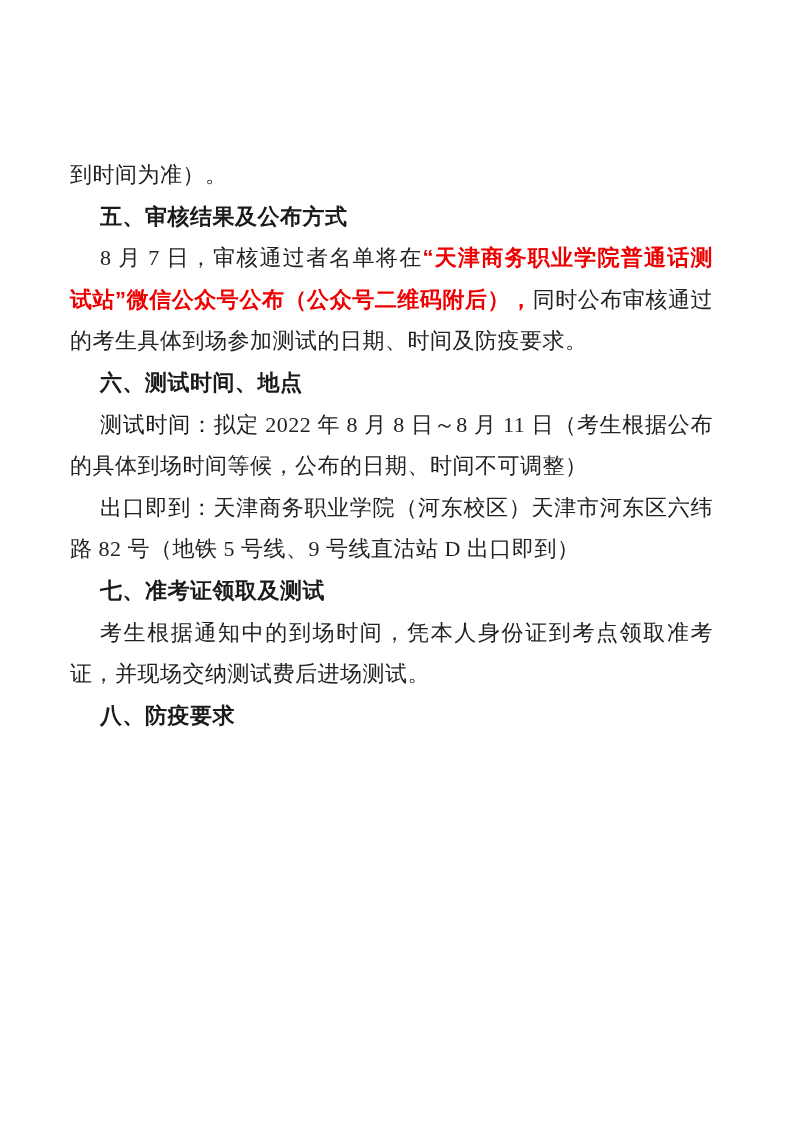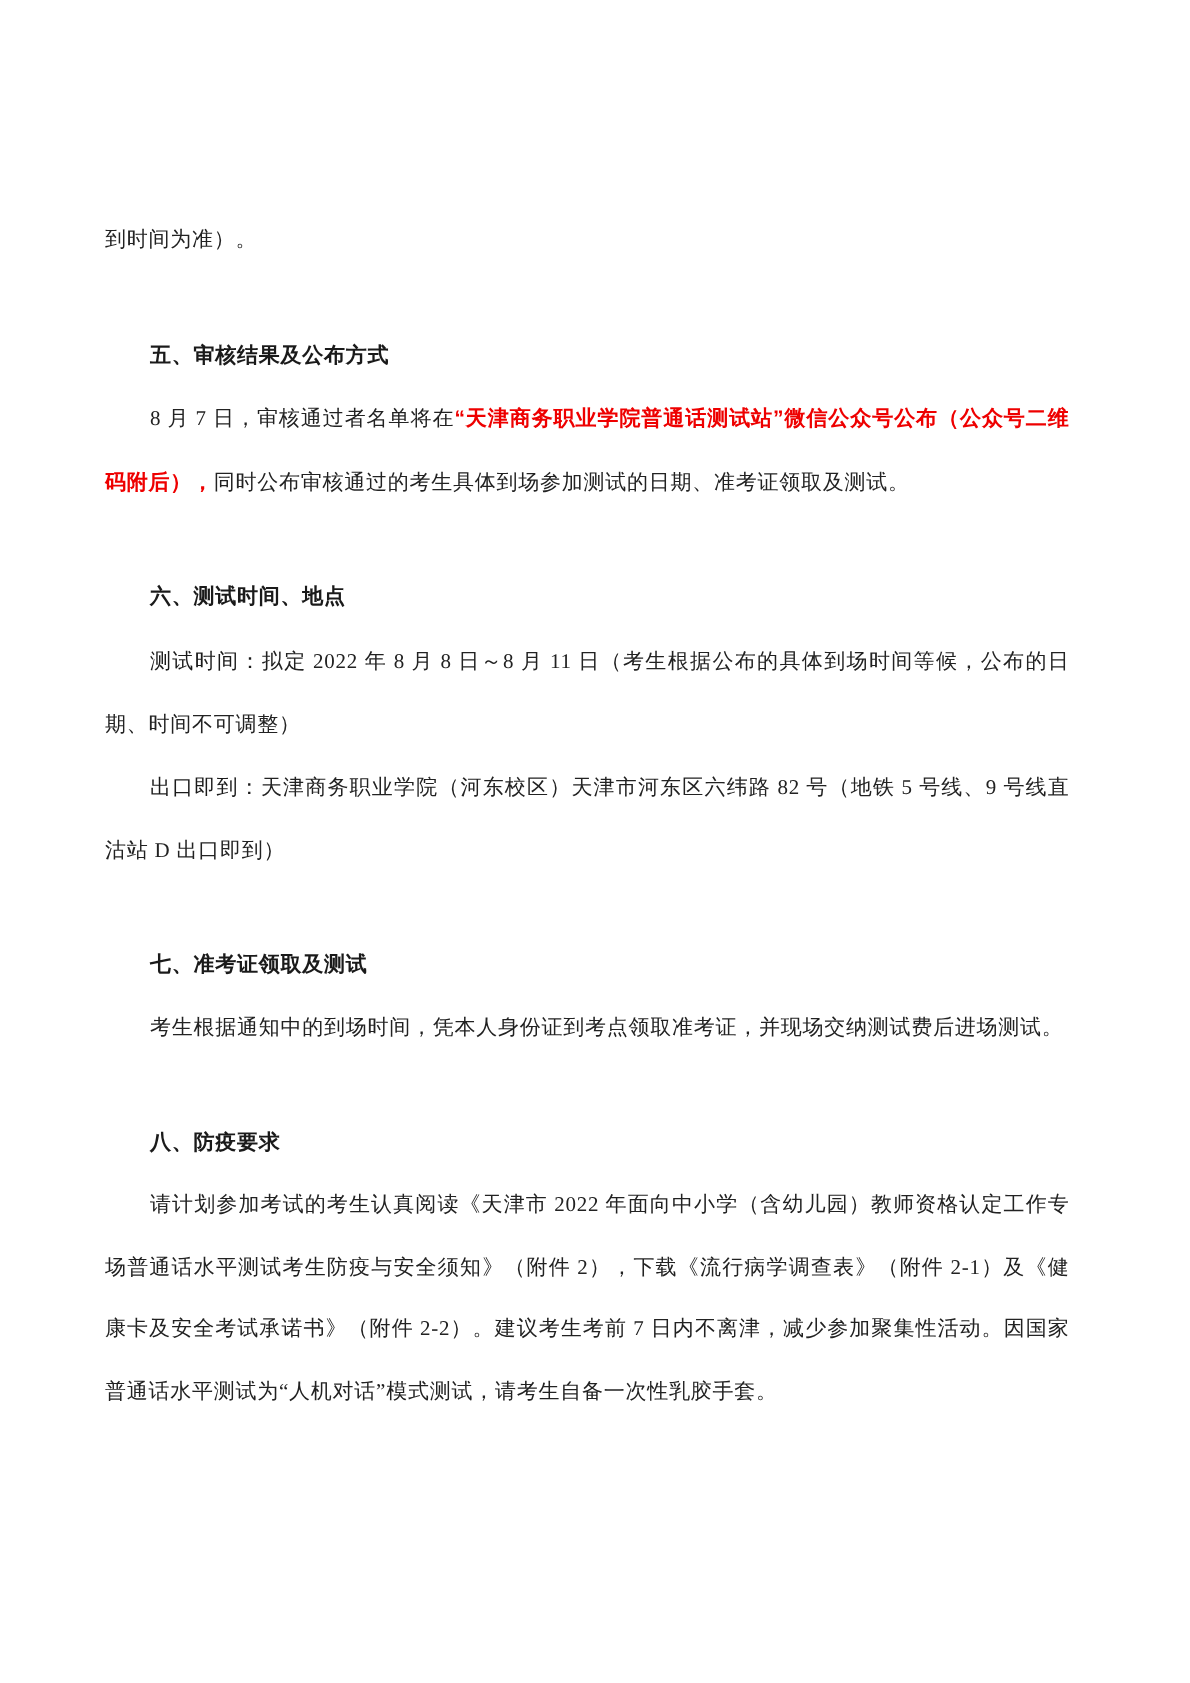--- a/index.html
+++ b/index.html
@@ -10,40 +10,39 @@
   .page {
     position: relative;
     width: 793px;
     height: 1122px;
     background: #ffffff;
     overflow: hidden;
   }
   .doc-body {
     position: absolute;
     left: 70px;
-    top: 140px;
+    top: 154px;
     width: 643px;
     font-family: "Liberation Serif", "DejaVu Serif", serif;
-    font-size: 14px;
+    font-size: 22px;
     line-height: 41.6px;
     color: #222222;
     text-align: justify;
     text-justify: inter-character;
     letter-spacing: 0.5px;
   }
   .doc-body p {
     margin: 0;
     padding: 0;
   }
   p.heading {
     text-indent: 30px;
     font-family: "Liberation Sans", "DejaVu Sans", sans-serif;
     font-weight: 700;
     color: #1a1a1a;
-    margin-top: 34px;
   }
   p.body {
     text-indent: 30px;
   }
   p.continuation {
     text-indent: 0;
   }
   .run.normal {
     font-family: "Liberation Serif", "DejaVu Serif", serif;
   }
@@ -58,22 +57,21 @@
     color: var(--red-color, #ee0000);
   }
 </style>
 </head>
 <body>
 
 <div class="page">
   <main class="doc-body">
       <p class="continuation"><span class="run normal">到时间为准）。</span></p>
       <p class="heading"><span class="run normal">五、审核结果及公布方式</span></p>
-      <p class="body"><span class="run normal">8 月 7 日，审核通过者名单将在</span><span class="run red-bold">“天津商务职业学院普通话测试站”微信公众号公布（公众号二维码附后），</span><span class="run normal">同时公布审核通过的考生具体到场参加测试的日期、准考证领取及测试。</span></p>
+      <p class="body"><span class="run normal">8 月 7 日，审核通过者名单将在</span><span class="run red-bold">“天津商务职业学院普通话测试站”微信公众号公布（公众号二维码附后），</span><span class="run normal">同时公布审核通过的考生具体到场参加测试的日期、时间及防疫要求。</span></p>
       <p class="heading"><span class="run normal">六、测试时间、地点</span></p>
       <p class="body"><span class="run bold">测试时间：</span><span class="run normal">拟定 2022 年 8 月 8 日～8 月 11 日（考生根据公布的具体到场时间等候，公布的日期、时间不可调整）</span></p>
       <p class="body"><span class="run bold">出口即到：</span><span class="run normal">天津商务职业学院（河东校区）天津市河东区六纬路 82 号（地铁 5 号线、9 号线直沽站 D 出口即到）</span></p>
       <p class="heading"><span class="run normal">七、准考证领取及测试</span></p>
       <p class="body"><span class="run normal">考生根据通知中的到场时间，凭本人身份证到考点领取准考证，并现场交纳测试费后进场测试。</span></p>
       <p class="heading"><span class="run normal">八、防疫要求</span></p>
-      <p class="body"><span class="run normal">请计划参加考试的考生认真阅读《天津市 2022 年面向中小学（含幼儿园）教师资格认定工作专场普通话水平测试考生防疫与安全须知》（附件 2），下载《流行病学调查表》（附件 2-1）及《健康卡及安全考试承诺书》（附件 2-2）。建议考生考前 7 日内不离津，减少参加聚集性活动。因国家普通话水平测试为“人机对话”模式测试，请考生自备一次性乳胶手套。</span></p>
     </main>
 </div>
 
 </body></html>

